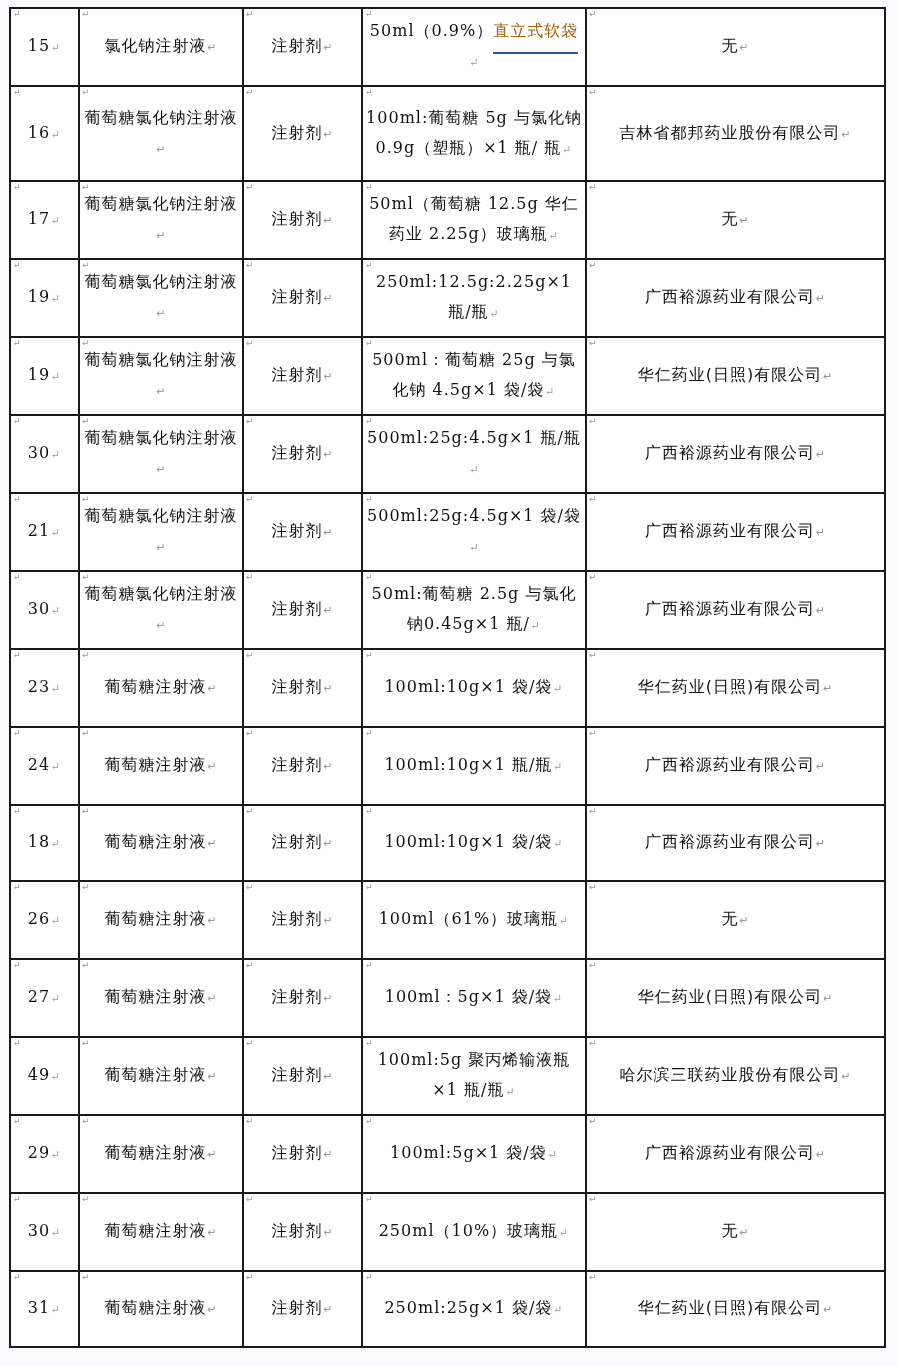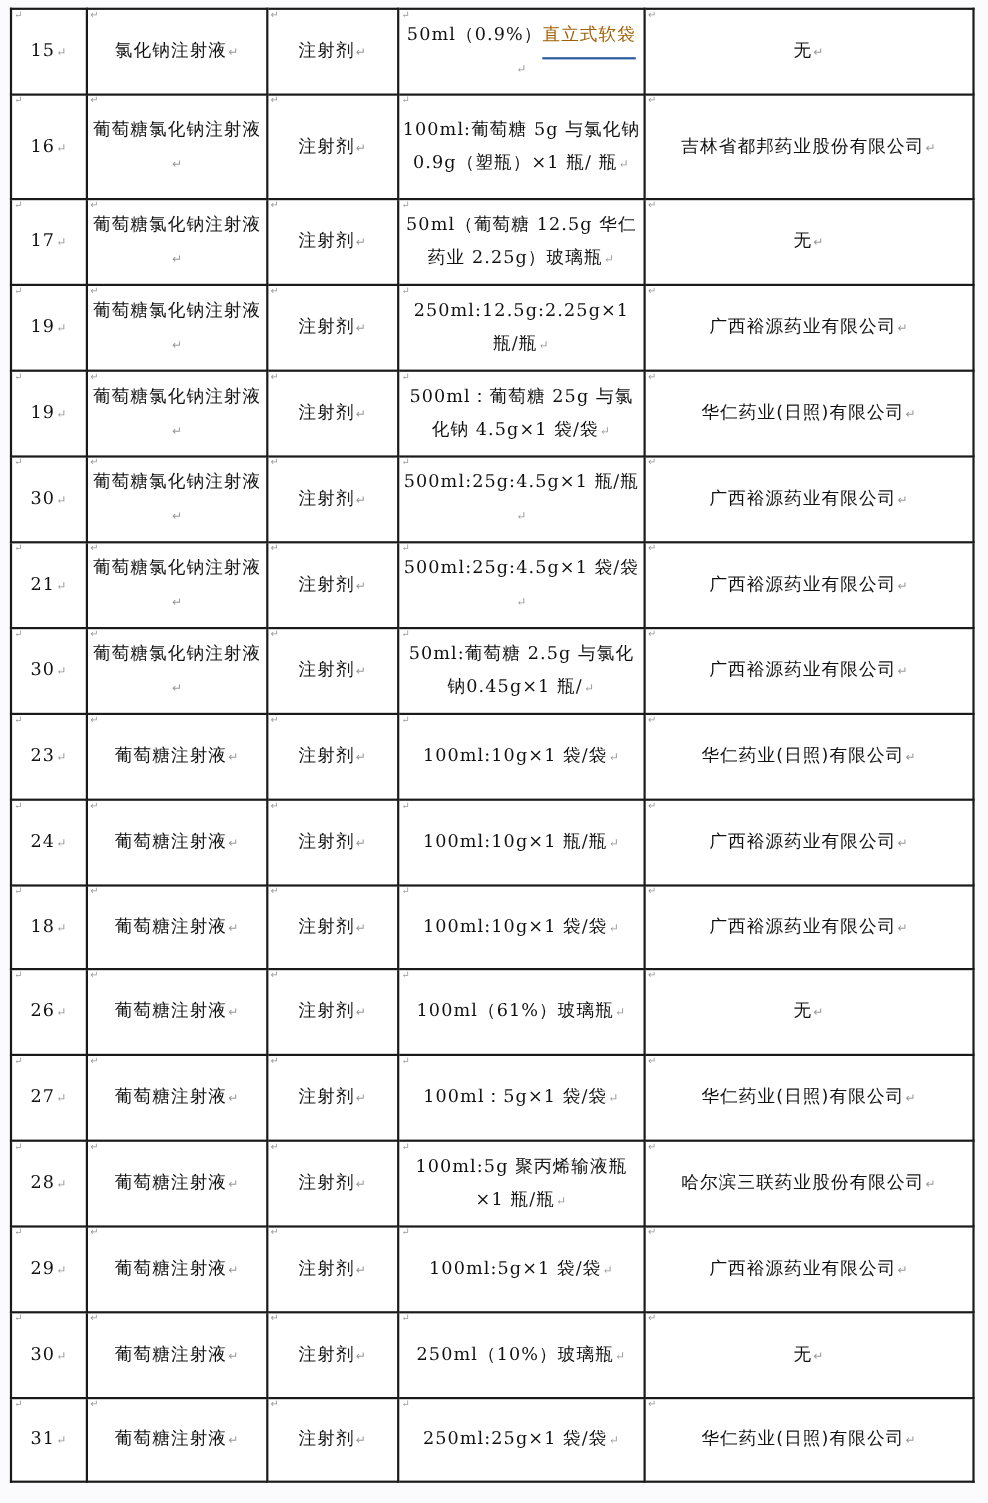--- a/index.html
+++ b/index.html
@@ -172,21 +172,21 @@
 
   <tr style="height: 78px;">
     <td class="col-no"><span class="mark">↵</span><span>27</span><span class="ret">↵</span></td>
     <td class="col-name"><span class="mark">↵</span><span>葡萄糖注射液</span><span class="ret">↵</span></td>
     <td class="col-form"><span class="mark">↵</span><span>注射剂</span><span class="ret">↵</span></td>
     <td class="col-spec"><span class="mark">↵</span><span>100ml：5g×1 袋/袋</span><span class="ret">↵</span></td>
     <td class="col-maker"><span class="mark">↵</span><span>华仁药业(日照)有限公司</span><span class="ret">↵</span></td>
   </tr>
 
   <tr style="height: 78px;">
-    <td class="col-no"><span class="mark">↵</span><span>28</span><span class="ret">↵</span></td>
+    <td class="col-no"><span class="mark">↵</span><span>49</span><span class="ret">↵</span></td>
     <td class="col-name"><span class="mark">↵</span><span>葡萄糖注射液</span><span class="ret">↵</span></td>
     <td class="col-form"><span class="mark">↵</span><span>注射剂</span><span class="ret">↵</span></td>
     <td class="col-spec"><span class="mark">↵</span><span>100ml:5g 聚丙烯输液瓶×1 瓶/瓶</span><span class="ret">↵</span></td>
     <td class="col-maker"><span class="mark">↵</span><span>哈尔滨三联药业股份有限公司</span><span class="ret">↵</span></td>
   </tr>
 
   <tr style="height: 78px;">
     <td class="col-no"><span class="mark">↵</span><span>29</span><span class="ret">↵</span></td>
     <td class="col-name"><span class="mark">↵</span><span>葡萄糖注射液</span><span class="ret">↵</span></td>
     <td class="col-form"><span class="mark">↵</span><span>注射剂</span><span class="ret">↵</span></td>

